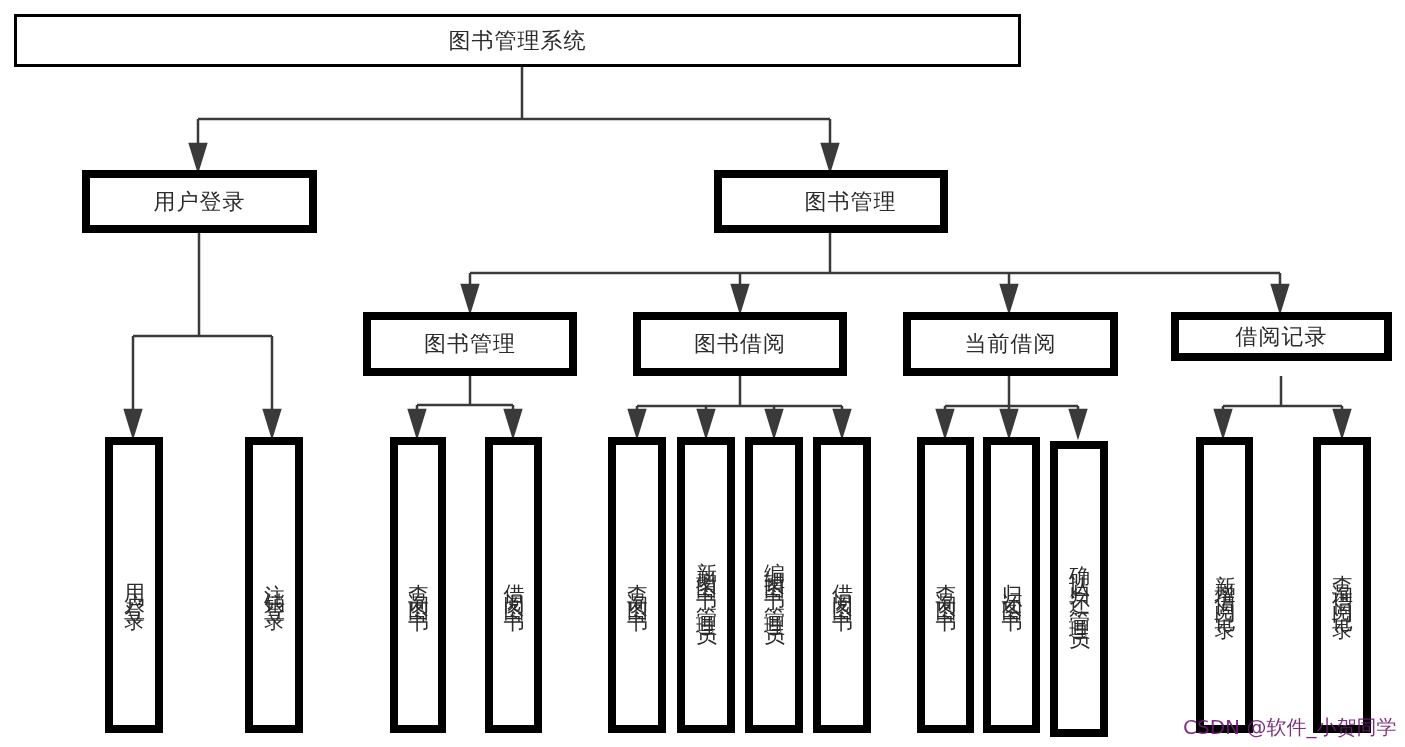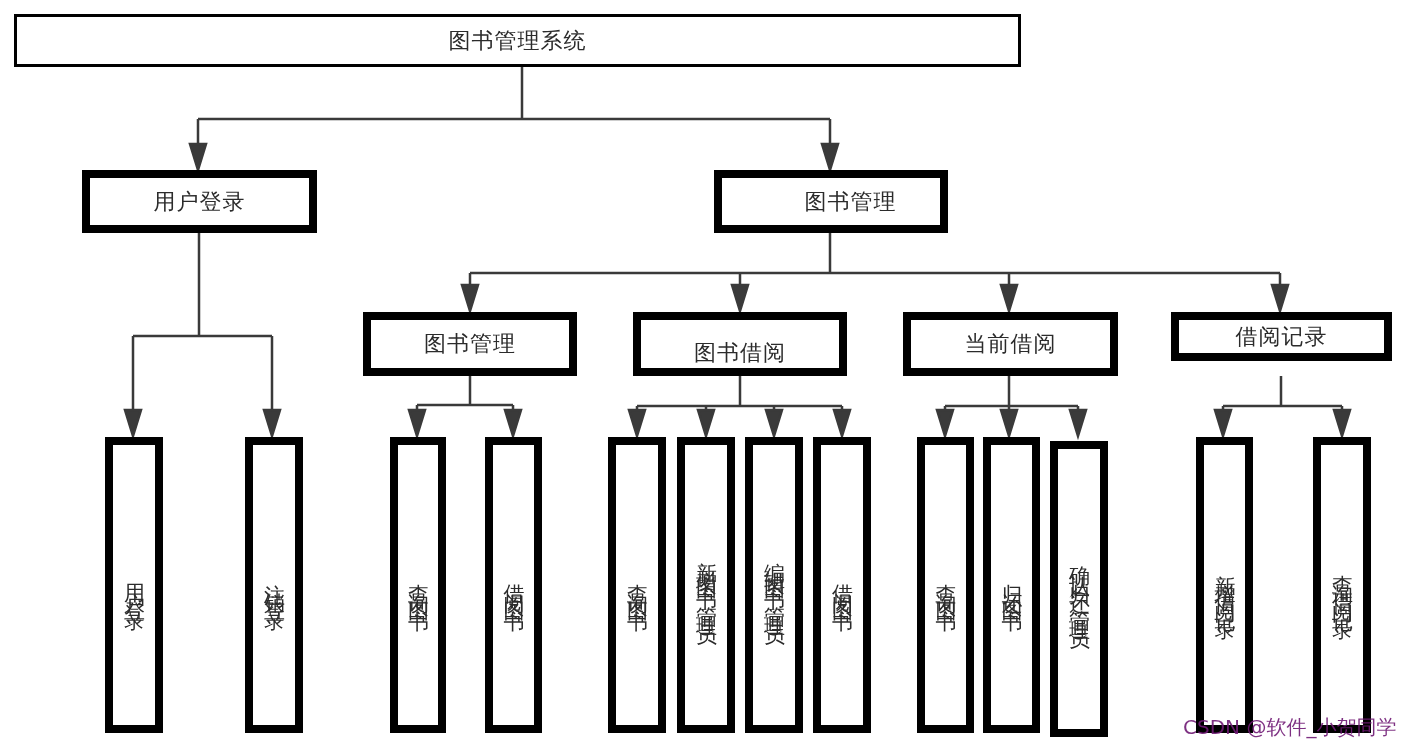--- a/index.html
+++ b/index.html
@@ -118,21 +118,21 @@
   <div class="node" style="left:82px; top:170px; width:235px; height:63px;">
     <span class="hlabel">用户登录</span>
   </div>
   <div class="node" style="left:714px; top:170px; width:234px; height:63px;padding-left:39px;">
     <span class="hlabel">图书管理</span>
   </div>
 
   <div class="node" style="left:363px; top:312px; width:214px; height:64px;">
     <span class="hlabel">图书管理</span>
   </div>
-  <div class="node" style="left:633px; top:312px; width:214px; height:64px;align-items:flex-end;">
+  <div class="node" style="left:633px; top:312px; width:214px; height:64px;">
     <span class="hlabel">图书借阅</span>
   </div>
   <div class="node" style="left:903px; top:312px; width:215px; height:64px;">
     <span class="hlabel">当前借阅</span>
   </div>
   <div class="node" style="left:1171px; top:312px; width:221px; height:49px;">
     <span class="hlabel">借阅记录</span>
   </div>
 
   <div class="node" style="left:105px; top:437px; width:58px; height:296px;">

